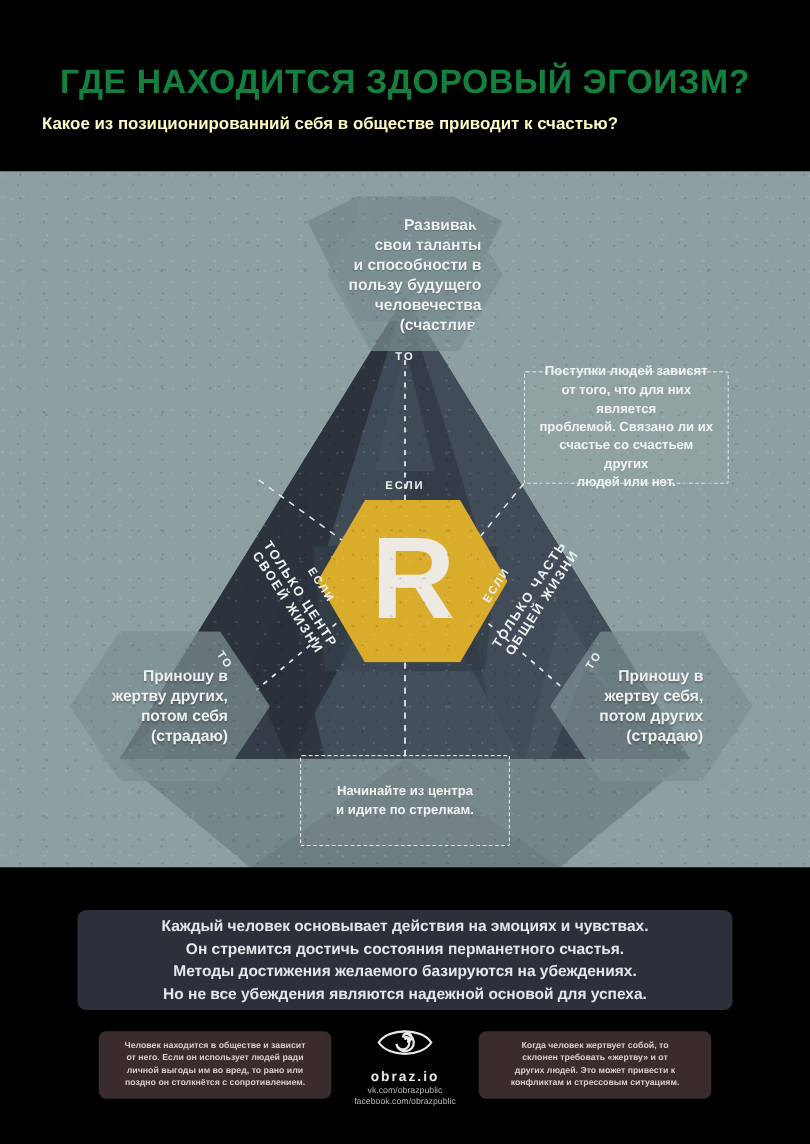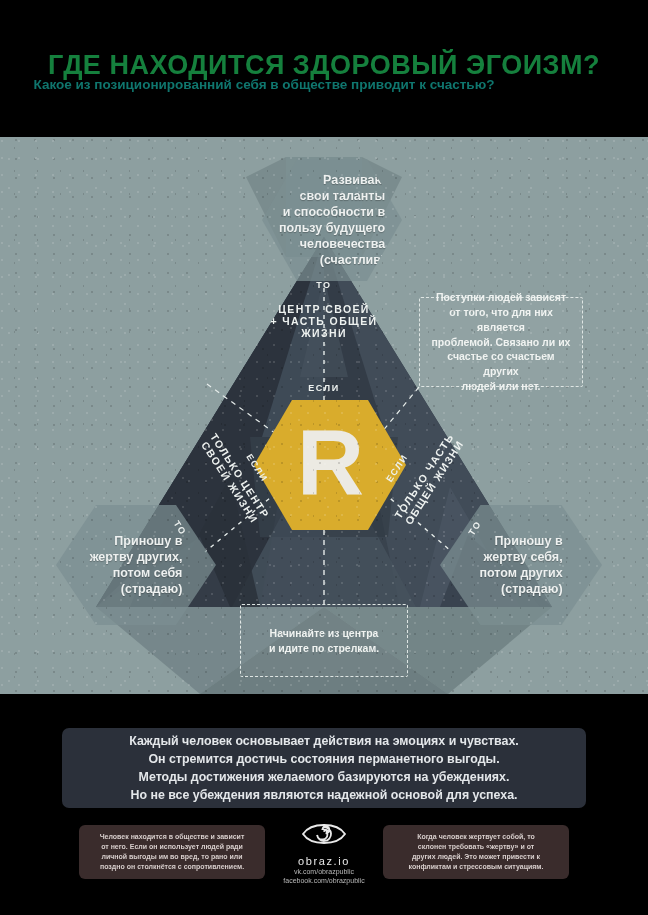--- a/index.html
+++ b/index.html
@@ -12,22 +12,22 @@
   #page { position:relative; width:648px; height:915px; background:#000; }
 
   
   .header { position:absolute; left:0; top:0; width:648px; height:137px; background:#000; }
   .header-title {
     position:absolute; left:0; top:50px; width:648px; text-align:center;
     color:#15803d; font-size:27px; font-weight:bold; letter-spacing:0.5px;
     font-stretch:condensed;
   }
   .header-sub {
-    position:absolute; left:0; top:77px; width:528px; text-align:center;
-    color:#0f766e; font-size:13.5px; font-weight:bold;
+    position:absolute; left:0; top:91px; width:528px; text-align:center;
+    color:#fef9c3; font-size:13.5px; font-weight:bold;
   }
 
   
   .board {
     position:absolute; left:0; top:137px; width:648px; height:557px;
     background:#8d9fa0; overflow:hidden;
   }
   .board::after{
     content:""; position:absolute; inset:0; pointer-events:none; opacity:.13;
     background:
@@ -101,21 +101,21 @@
   .fbox {
     position:absolute; top:131px; width:186px; height:54px;
     background:#3a2c2c; border-radius:6px;
     display:flex; align-items:center; justify-content:center; padding:4px 9px;
   }
   .fbox .txt { color:#d8cfcd; font-size:7px; font-weight:bold; line-height:1.45; text-align:center; white-space:pre-line; }
   #fbox-left  { left:79px; }
   #fbox-right { left:383px; }
 
   .logo { position:absolute; left:272px; top:126px; width:104px; text-align:center; }
-  .logo-name { color:#e9e9e9; font-size:11px; font-weight:normal; letter-spacing:1.6px; margin-top:3px; }
+  .logo-name { color:#e9e9e9; font-size:11px; font-weight:bold; letter-spacing:1.6px; margin-top:3px; }
   .logo-link { color:#b9b9b9; font-size:7px; line-height:1.32; }
 </style>
 </head>
 <body>
 
 <div id="page">
 
   <div class="header">
     <div class="header-title">ГДЕ НАХОДИТСЯ ЗДОРОВЫЙ ЭГОИЗМ?</div>
     <div class="header-sub">Какое из позиционированний себя в обществе приводит к счастью?</div>
@@ -182,23 +182,20 @@
 жертву себя,
 потом других
 (страдаю)</span>
     </div>
 
     <div class="hex" id="hex-center">
       <span class="ya">Я</span>
     </div>
 
     <div class="flab sm" style="left:294px; top:246px; width:60px;">ЕСЛИ</div>
-    <div class="flab md" style="left:244px; top:166px; width:160px;">ЦЕНТР СВОЕЙ
-+ ЧАСТЬ ОБЩЕЙ
-ЖИЗНИ</div>
     <div class="flab sm" style="left:294px; top:143px; width:60px;">ТО</div>
 
     <div class="flab sm" style="left:232px; top:326px; width:50px; transform:rotate(57deg);">ЕСЛИ</div>
     <div class="flab md" style="left:170px; top:330px; width:130px; transform:rotate(57deg);">ТОЛЬКО ЦЕНТР
 СВОЕЙ ЖИЗНИ</div>
     <div class="flab sm" style="left:157px; top:386px; width:46px; transform:rotate(57deg);">ТО</div>
 
     <div class="flab sm" style="left:372px; top:326px; width:50px; transform:rotate(-57deg);">ЕСЛИ</div>
     <div class="flab md" style="left:364px; top:330px; width:130px; transform:rotate(-57deg);">ТОЛЬКО ЧАСТЬ
 ОБЩЕЙ ЖИЗНИ</div>
@@ -215,21 +212,21 @@
 счастье со счастьем других
 людей или нет.</span>
     </div>
 
   </div>
 
   <div class="concl-wrap">
 
     <div class="concl">
       <span class="txt">Каждый человек основывает действия на эмоциях и чувствах.
-Он стремится достичь состояния перманетного выгоды.
+Он стремится достичь состояния перманетного счастья.
 Методы достижения желаемого базируются на убеждениях.
 Но не все убеждения являются надежной основой для успеха.</span>
     </div>
 
     <div class="fbox" id="fbox-left">
       <span class="txt">Человек находится в обществе и зависит
 от него. Если он использует людей ради
 личной выгоды им во вред, то рано или
 поздно он столкнётся с сопротивлением.</span>
     </div>

